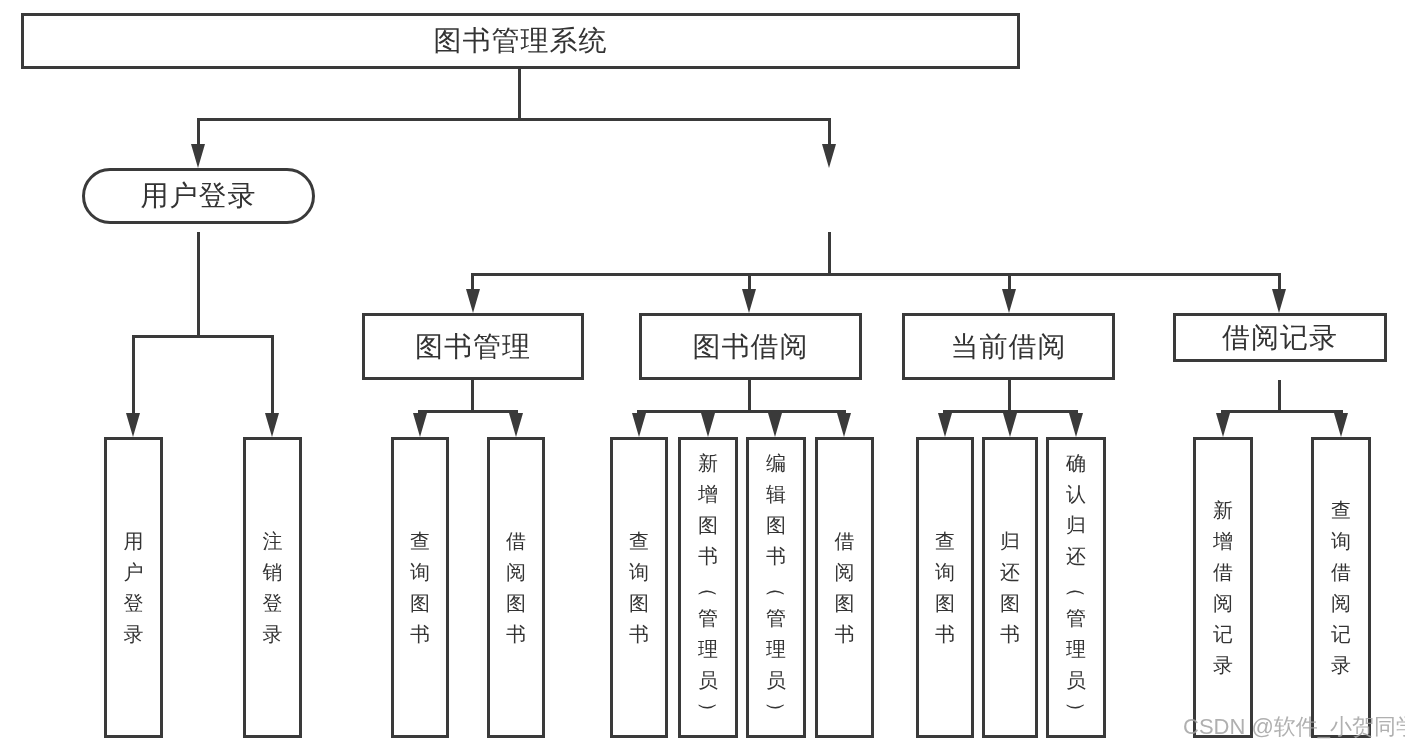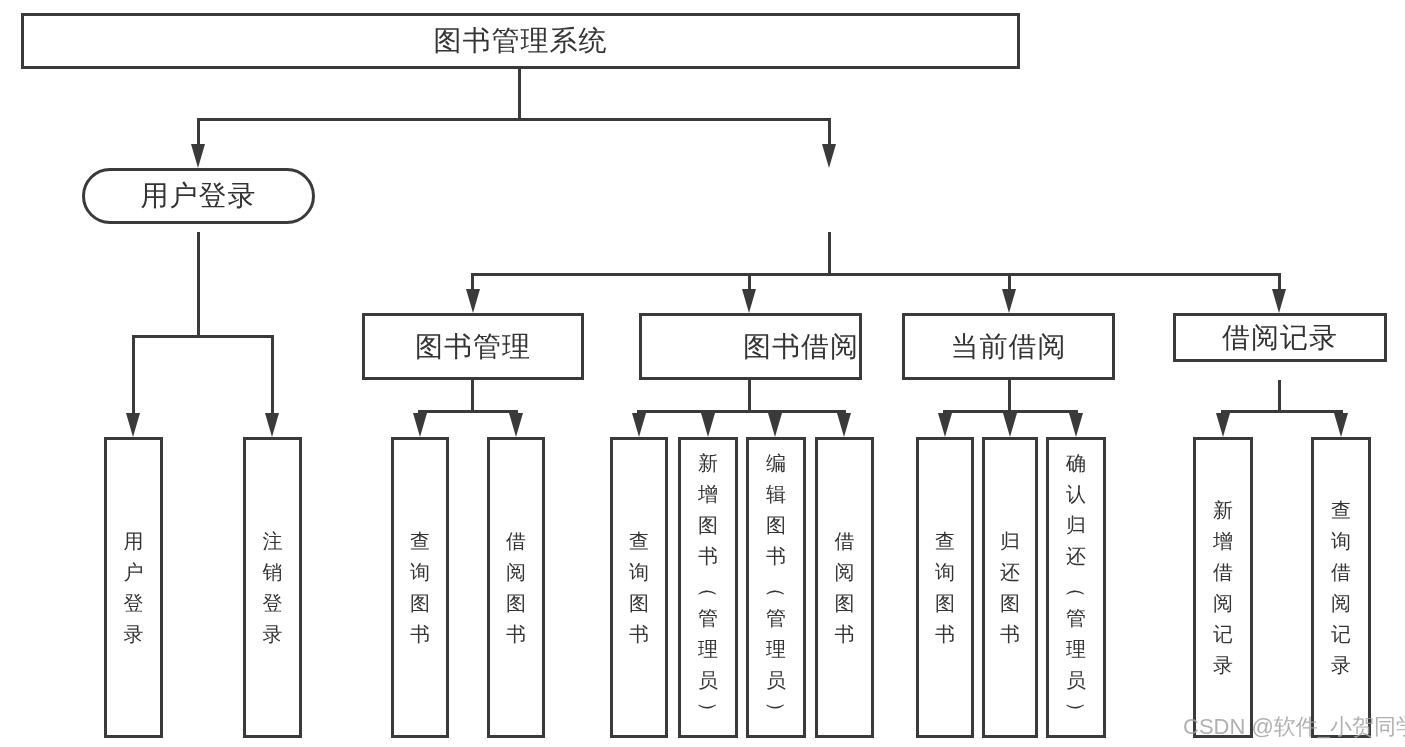--- a/index.html
+++ b/index.html
@@ -71,21 +71,21 @@
   <div class="vline" style="left:748px; top:273px; width:3px; height:19px;"></div>
   <div class="arrow" style="left:742px; top:289px;"></div>
   <div class="vline" style="left:1008px; top:273px; width:3px; height:19px;"></div>
   <div class="arrow" style="left:1002px; top:289px;"></div>
   <div class="vline" style="left:1278px; top:273px; width:3px; height:19px;"></div>
   <div class="arrow" style="left:1272px; top:289px;"></div>
 
   <div class="node" style="left:362px; top:313px; width:222px; height:67px;">
     <span>图书管理</span>
   </div>
-  <div class="node" style="left:639px; top:313px; width:223px; height:67px;justify-content:flex-end;">
+  <div class="node" style="left:639px; top:313px; width:223px; height:67px;">
     <span>图书借阅</span>
   </div>
   <div class="node" style="left:902px; top:313px; width:213px; height:67px;">
     <span>当前借阅</span>
   </div>
   <div class="node" style="left:1173px; top:313px; width:214px; height:49px;">
     <span>借阅记录</span>
   </div>
 
   <div class="vline" style="left:471px; top:380px; width:3px; height:33px;"></div>

